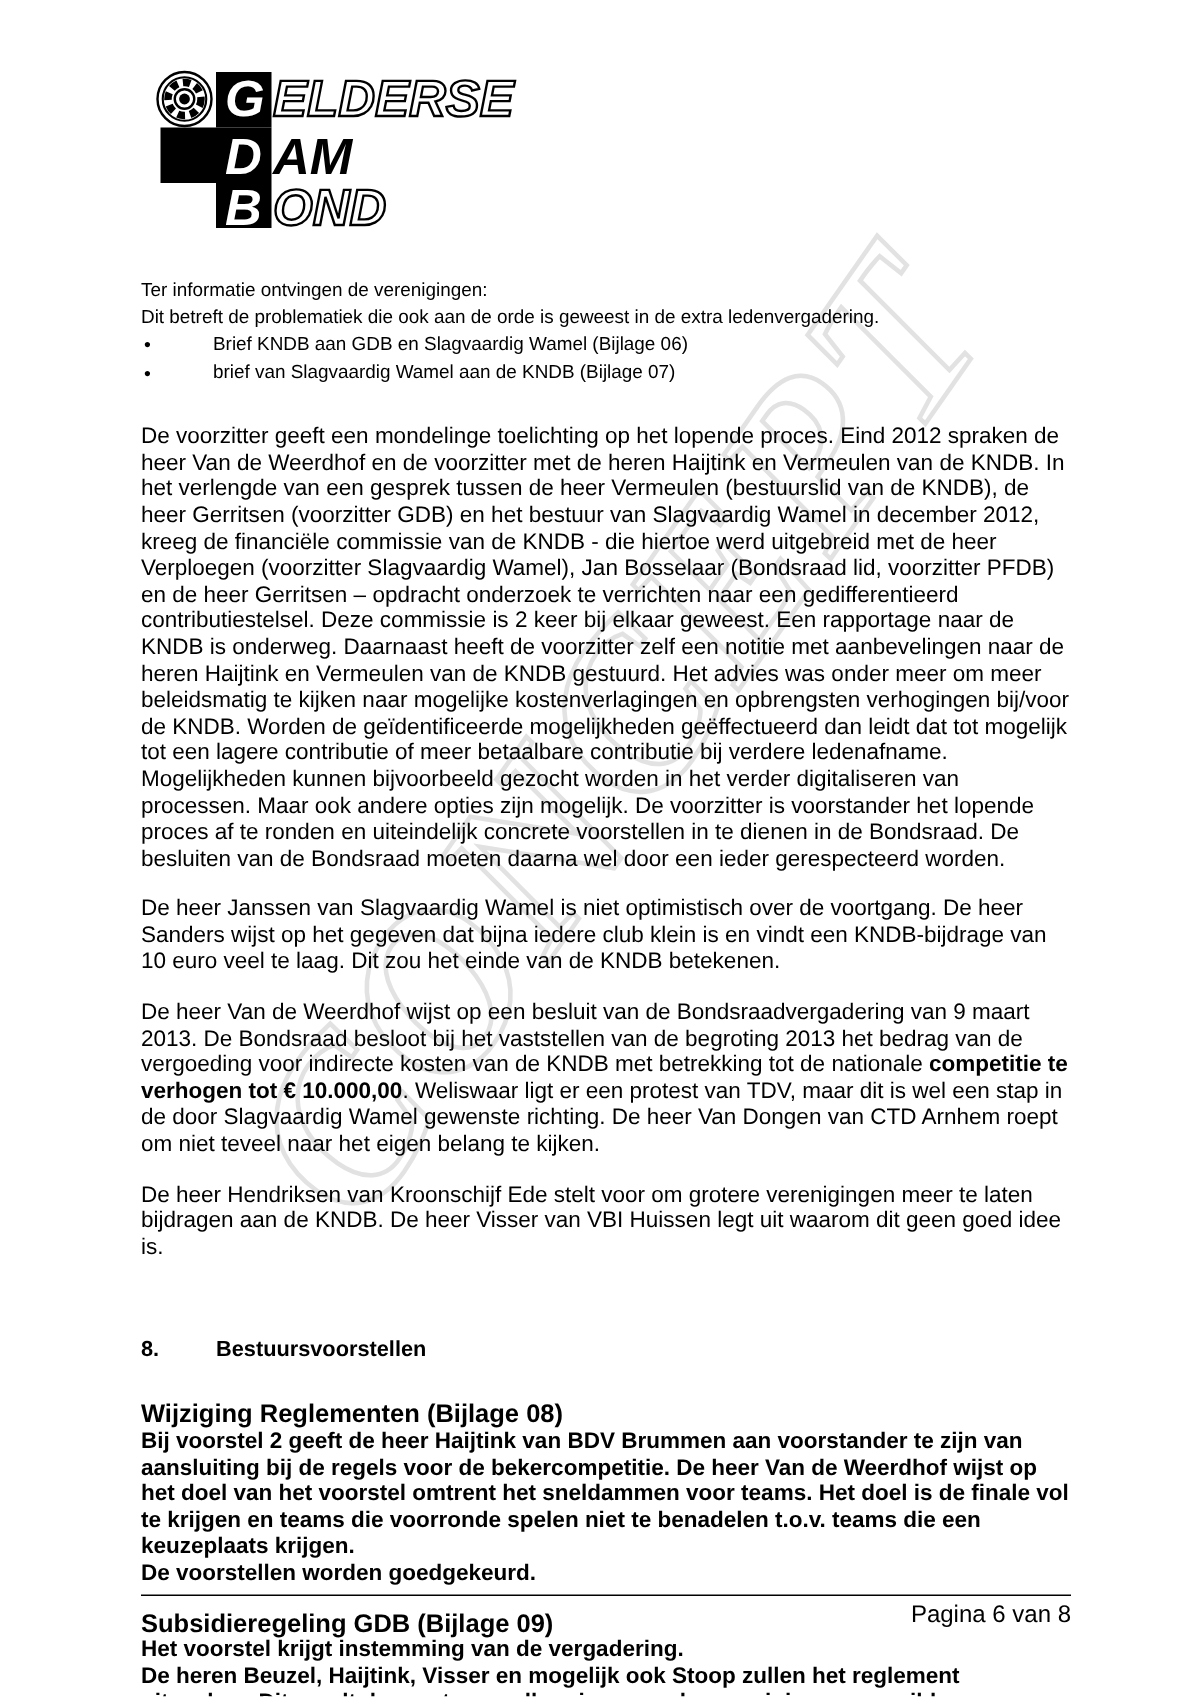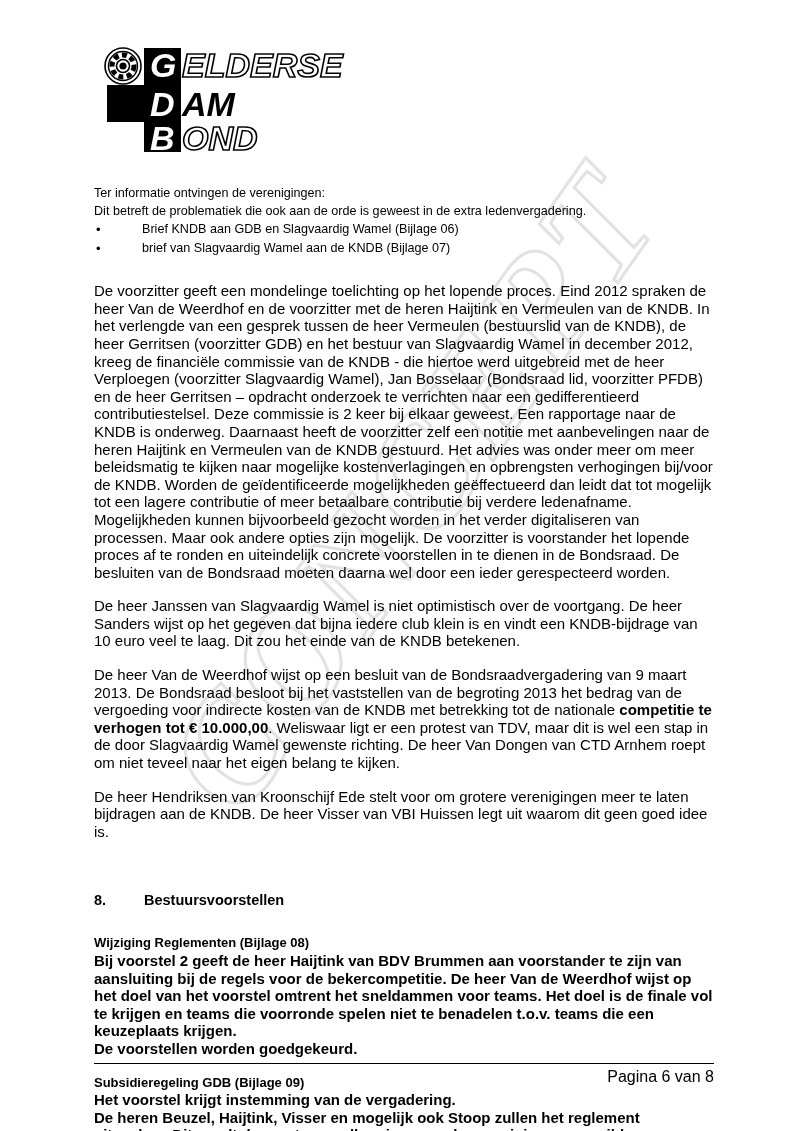--- a/index.html
+++ b/index.html
@@ -111,21 +111,21 @@
     display: flex;
     font-weight: bold;
     font-size: 14.5px;
     line-height: 20px;
     margin: 0;
   }
   .section-heading .num { width: 50px; flex: 0 0 50px; }
 
   .sub-heading {
     font-weight: bold;
-    font-size: 13px;
+    font-size: 17px;
     line-height: 17.6px;
     margin: 0;
   }
 
   
   .footer {
     position: absolute;
     left: 94px;
     top: 1063px;
     width: 620px;

